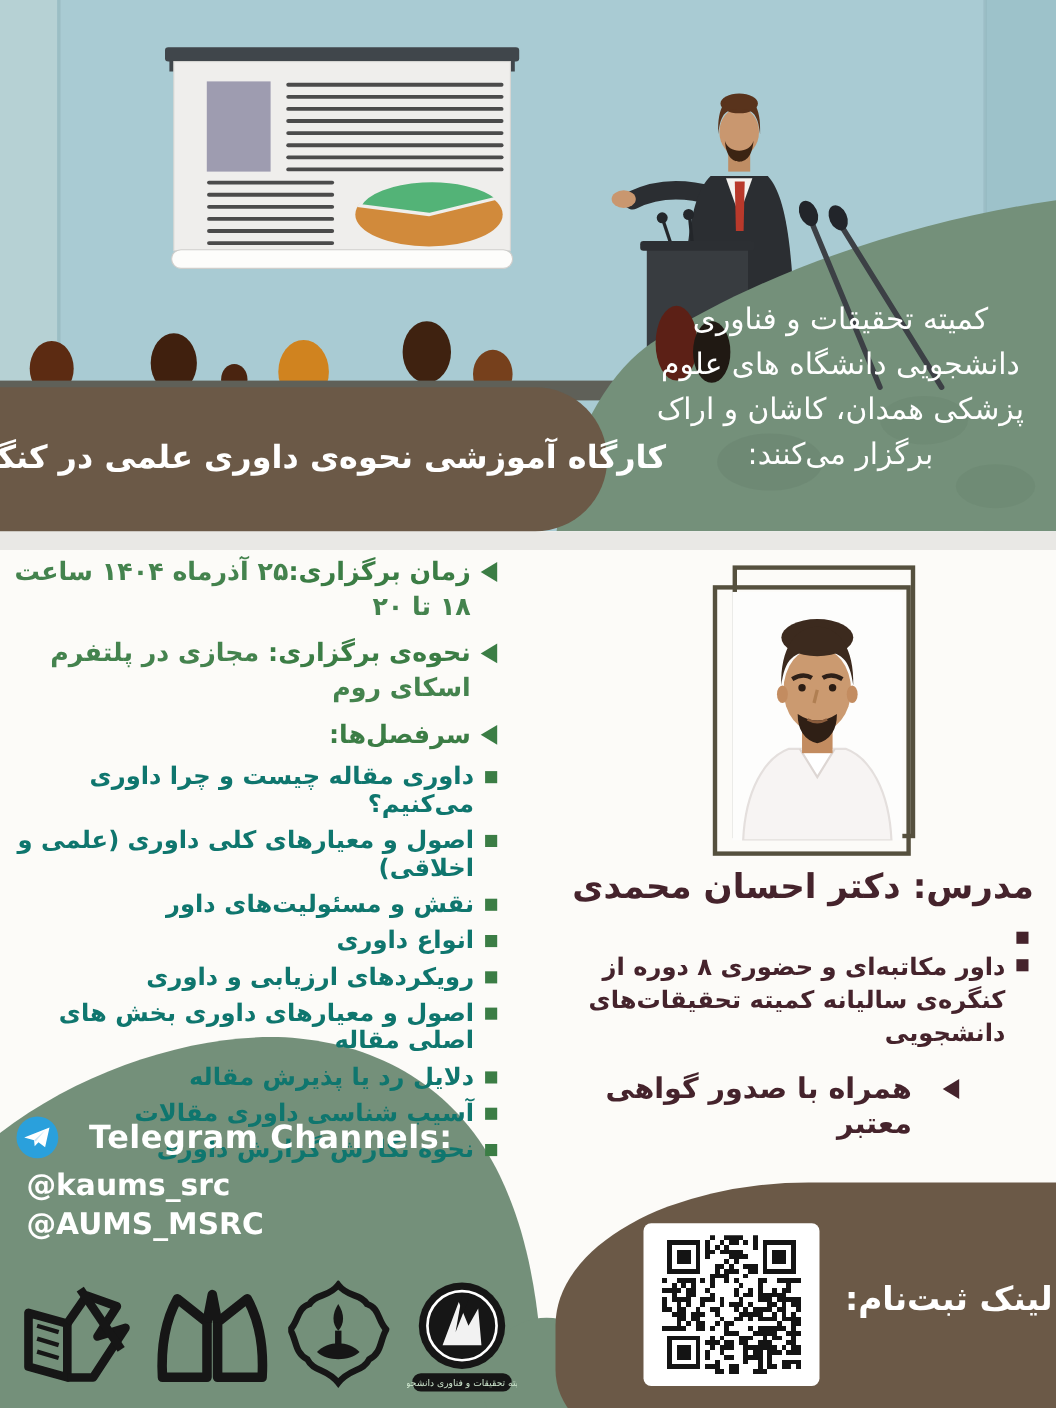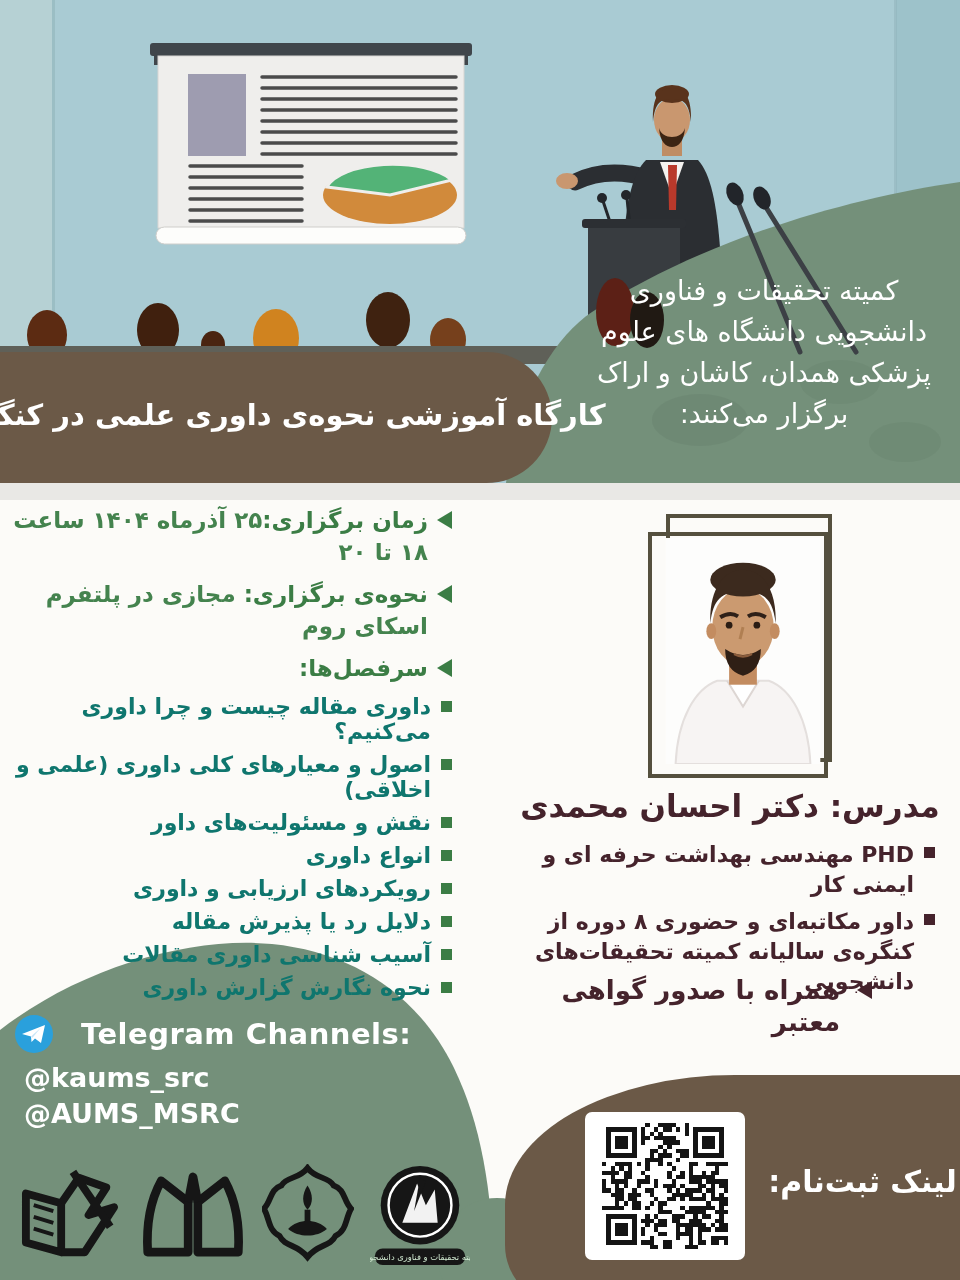--- a/index.html
+++ b/index.html
@@ -31,21 +31,21 @@
   .frame{border:4px solid #55503e;z-index:1;}
   #frame-a{left:666px;top:514px;width:158px;height:240px;}
   #frame-b{left:648px;top:532px;width:172px;height:238px;}
   #portrait{left:664px;top:538px;width:158px;height:226px;z-index:2;}
   #instructor-h{left:520px;top:788px;width:420px;text-align:center;color:#45232c;
                 font-size:31px;font-weight:bold;direction:rtl;}
   #creds{left:505px;top:840px;width:430px;direction:rtl;}
   .crow{display:flex;gap:10px;align-items:flex-start;color:#45232c;font-size:22px;
         line-height:30px;font-weight:bold;margin-bottom:7px;}
   .crow .ctext{max-width:382px;}
-  #cert{left:490px;top:974px;width:382px;direction:rtl;display:flex;gap:17px;align-items:flex-start;
+  #cert{left:490px;top:974px;width:382px;direction:rtl;display:flex;gap:28px;align-items:flex-start;
         color:#45232c;font-size:26px;font-weight:bold;line-height:32px;}
   
   #blob-svg{left:0;top:930px;width:560px;height:350px;z-index:1;}
   #tg-head{left:14px;top:1014px;display:flex;align-items:center;gap:27px;z-index:2;}
   #tg-head .t{color:#fff;font-size:29px;font-weight:600;letter-spacing:.5px;}
   #tg-icon{width:40px;height:40px;}
   #channels{left:24px;top:1060px;z-index:2;color:#fff;font-size:27px;font-weight:600;line-height:36px;}
   #logos{left:16px;top:1160px;display:flex;align-items:center;gap:16px;z-index:2;}
   
   #peek{left:438px;top:1198px;width:118px;height:118px;border-radius:50%;background:#74907a;z-index:1;}
@@ -187,20 +187,24 @@
     <div class="trow">
         <span class="sq"></span>
         <span>انواع داوری</span>
       </div>
     <div class="trow">
         <span class="sq"></span>
         <span>رویکردهای ارزیابی و داوری</span>
       </div>
     <div class="trow">
         <span class="sq"></span>
+        <span>اصول و معیارهای داوری بخش های اصلی مقاله</span>
+      </div>
+    <div class="trow">
+        <span class="sq"></span>
         <span>دلایل رد یا پذیرش مقاله</span>
       </div>
     <div class="trow">
         <span class="sq"></span>
         <span>آسیب شناسی داوری مقالات</span>
       </div>
     <div class="trow">
         <span class="sq"></span>
         <span>نحوه نگارش گزارش داوری</span>
       </div>
@@ -226,21 +230,20 @@
     <path d="M78,90 L75,102" stroke="#b07f52" stroke-width="3" fill="none"></path>
     <path d="M60,112 Q78,124 96,112 Q96,134 78,139 Q60,134 60,112 Z" fill="#2f1f15"></path>
     <path d="M69,117 Q78,122 87,117" stroke="#8a5c3c" stroke-width="2.5" fill="none"></path>
   </svg>
 
   <div id="instructor-h" class="abs">مدرس: دکتر احسان محمدی</div>
 
   <div id="creds" class="abs">
     <div class="crow">
       <span class="sq maroon"></span>
-      <span class="ctext">PHD مهندسی بهداشت حرفه ای و ایمنی کار</span>
     </div>
     <div class="crow">
       <span class="sq maroon"></span>
       <span class="ctext">داور مکاتبه‌ای و حضوری ۸ دوره از کنگره‌ی سالیانه کمیته تحقیقات‌های دانشجویی</span>
     </div>
   </div>
 
   <div id="cert" class="abs">
     <span class="tri maroon"></span>
     <span>همراه با صدور گواهی معتبر</span>

